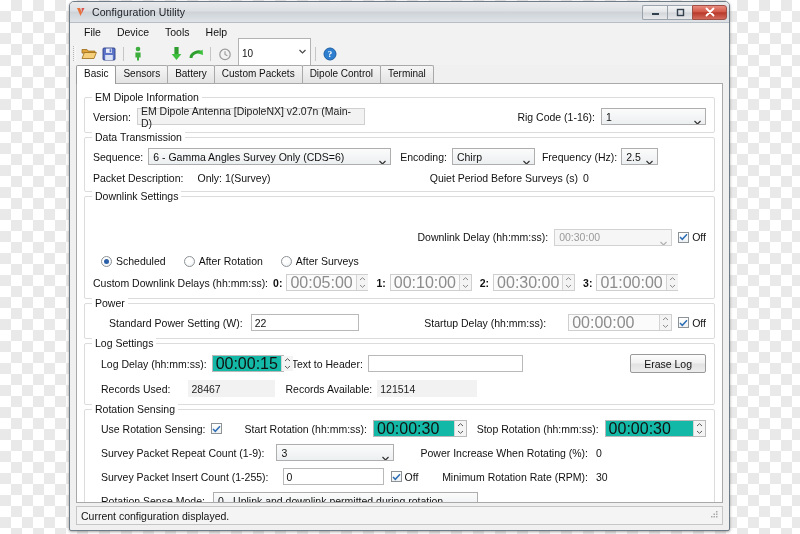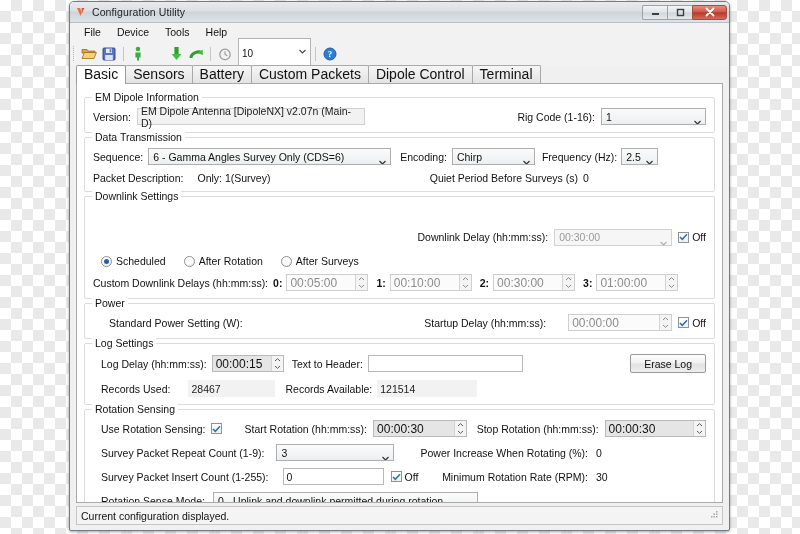--- a/index.html
+++ b/index.html
@@ -104,21 +104,21 @@
 
   
   .tabstrip {
     flex: 0 0 18px; height: 18px;
     display: flex; align-items: flex-end;
     padding-left: 6px;
     background: #f0f0f0;
     position: relative; z-index: 2;
   }
   .tab {
-    font-size: 14px; color: #111;
+    font-size: 10px; color: #111;
     padding: 2px 7px 3px 7px;
     border: 1px solid #a9a9a9;
     border-bottom: none;
     background: linear-gradient(to bottom, #f6f6f6, #e3e3e3);
     margin-right: -1px;
     border-radius: 2px 2px 0 0;
     line-height: 12px;
     white-space: nowrap;
   }
   .tab.active {
@@ -171,25 +171,25 @@
     height: 17px; border: 1px solid #aeaeae;
     background: linear-gradient(to bottom,#fbfbfb,#eceff1);
     font-size: 10.5px; color: #111; padding: 0 14px 0 4px;
     display: flex; align-items: center; position: relative;
     white-space: nowrap; overflow: hidden;
   }
   .combo .arrow { position: absolute; right: 4px; top: 6px; }
   .combo.dim { color: #9a9a9a; background: #f6f6f6; border-color: #d2d2d2; }
 
   .spin {
-    height: 17px; border: 1px solid #b9b9b9; background: #e5e5e5;
+    height: 17px; border: 1px solid #b9b9b9; background: #14b8a6;
     display: flex; align-items: stretch; position: relative;
   }
   .spin .sv {
-    flex: 1 1 auto; font-size: 12px; color: #111;
+    flex: 1 1 auto; font-size: 16px; color: #111;
     padding: 0 3px; display: flex; align-items: center;
   }
   .spin.dim { background: #fbfbfb; border-color: #cfcfcf; }
   .spin.dim .sv { color: #8c8c8c; }
   .spin .btns {
     flex: 0 0 12px; display: flex; flex-direction: column;
     border-left: 1px solid #d4d4d4; background: #f4f4f4;
   }
   .spin .btns span {
     flex: 1 1 50%; display: flex; align-items: center; justify-content: center;
@@ -503,20 +503,21 @@
               </span>
           </span>
         </div>
       </div>
     </div>
 
     <div class="group">
       <span class="legend">Power</span>
       <div class="row">
         <span class="lbl" style="margin-left:16px">Standard Power Setting (W):</span>
+        <div class="txt" style="width:108px; margin-left:8px">22</div>
         <div class="sp"></div>
         <span class="lbl">Startup Delay (hh:mm:ss):</span>
         <div class="spin dim" style="width:104px; margin-left:22px">
           <span class="sv">00:00:00</span>
           <span class="btns">
             <span>
                 <svg width="7" height="4" viewBox="0 0 7 4">
                   <path d="M1 3 L3.5 0.7 L6 3" stroke="#8a8a8a" stroke-width="1" fill="none"></path>
                 </svg>
               </span>

